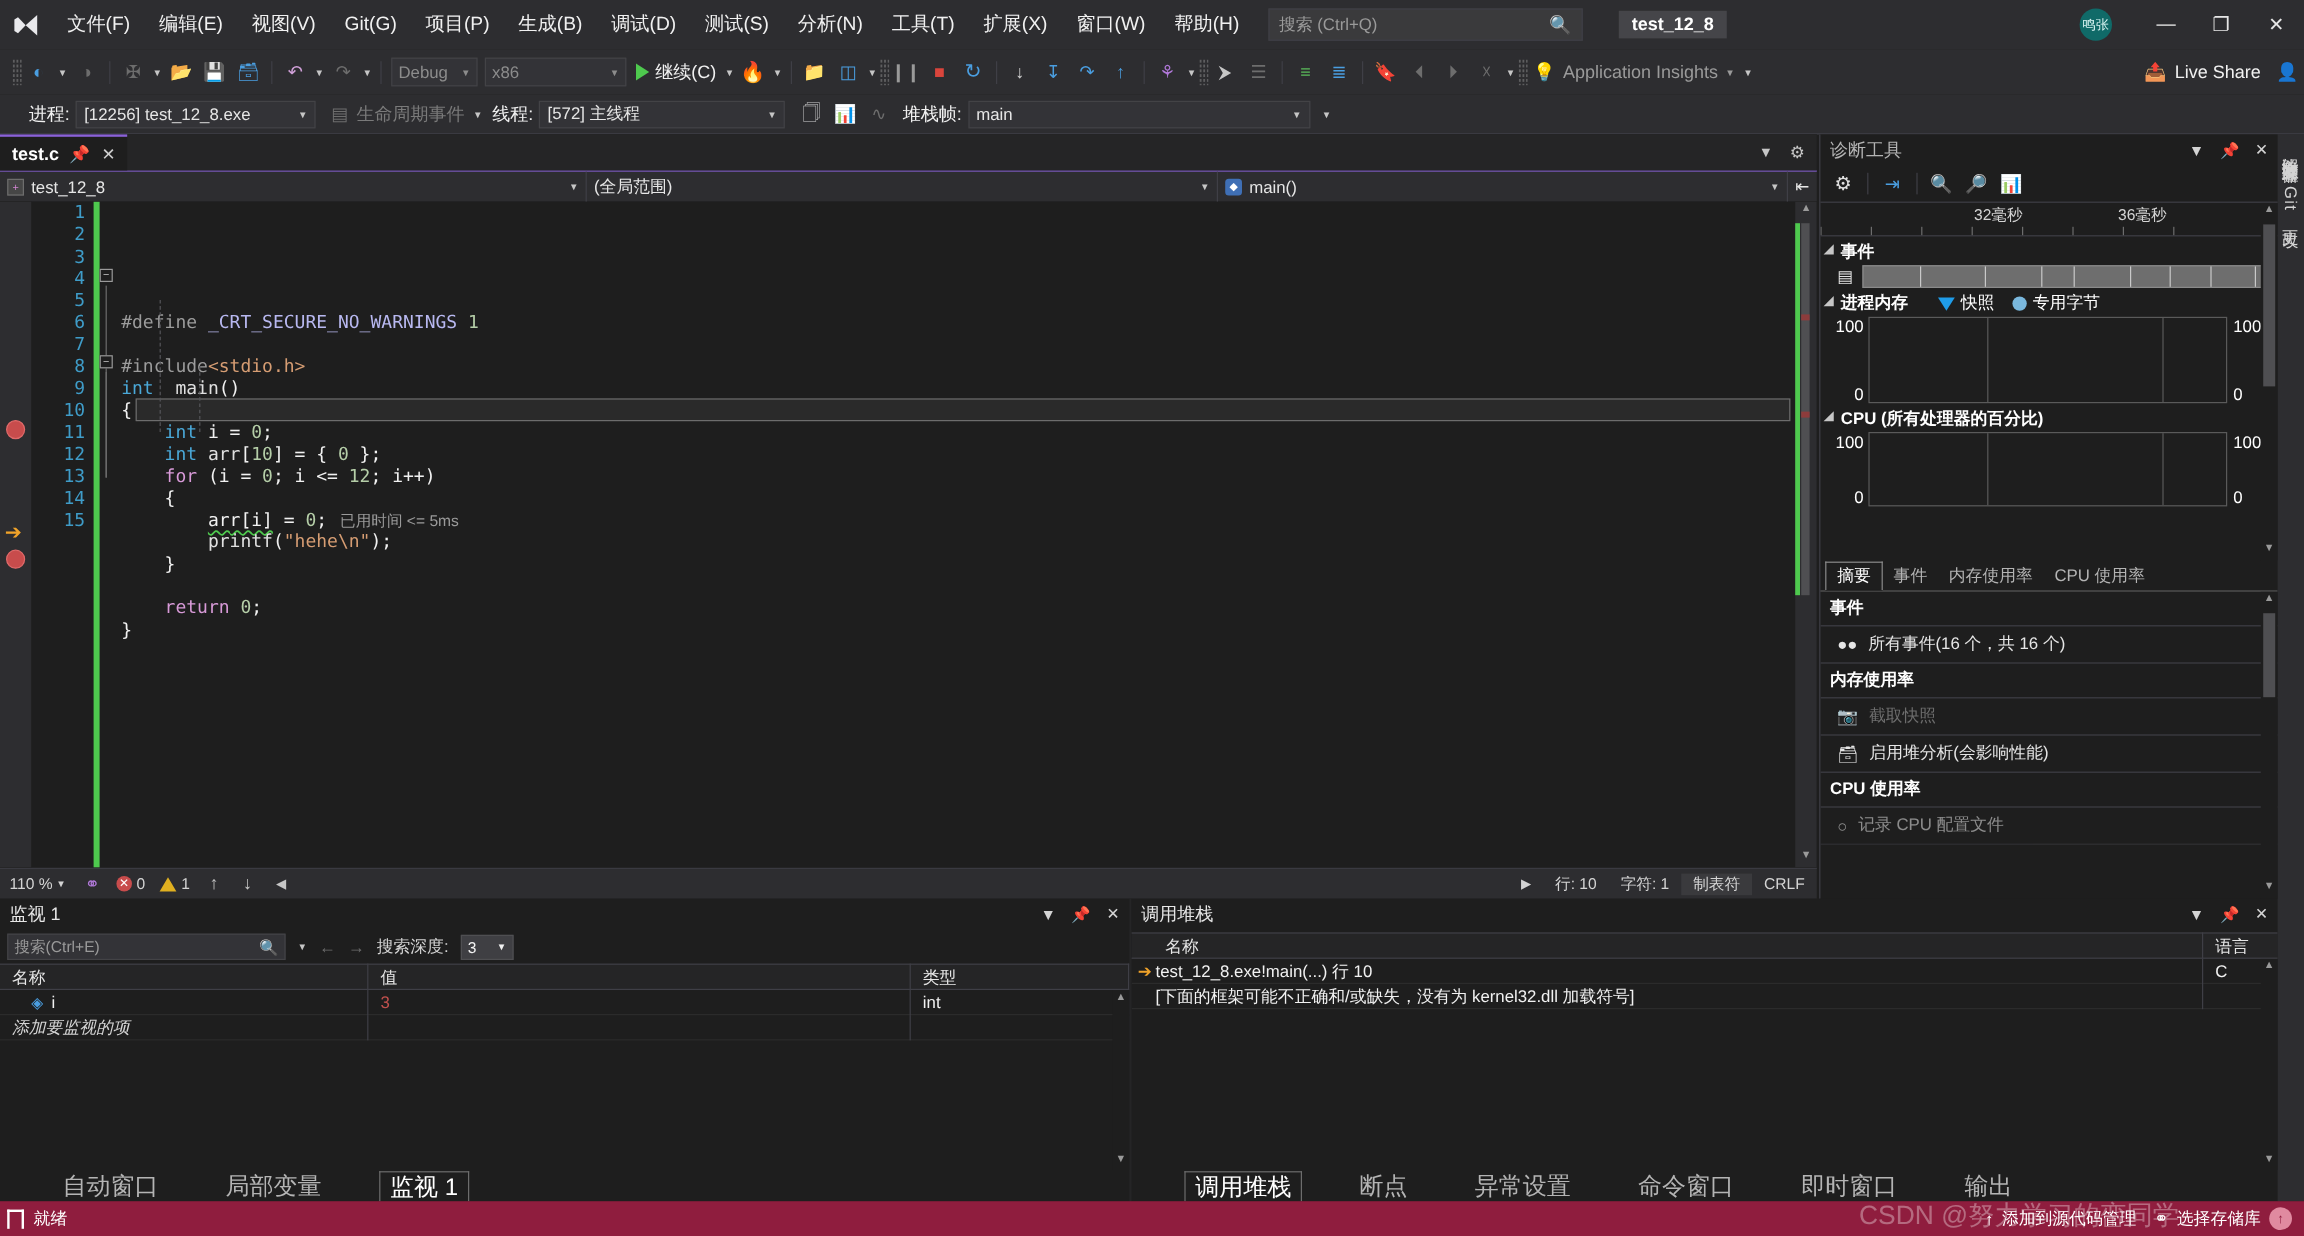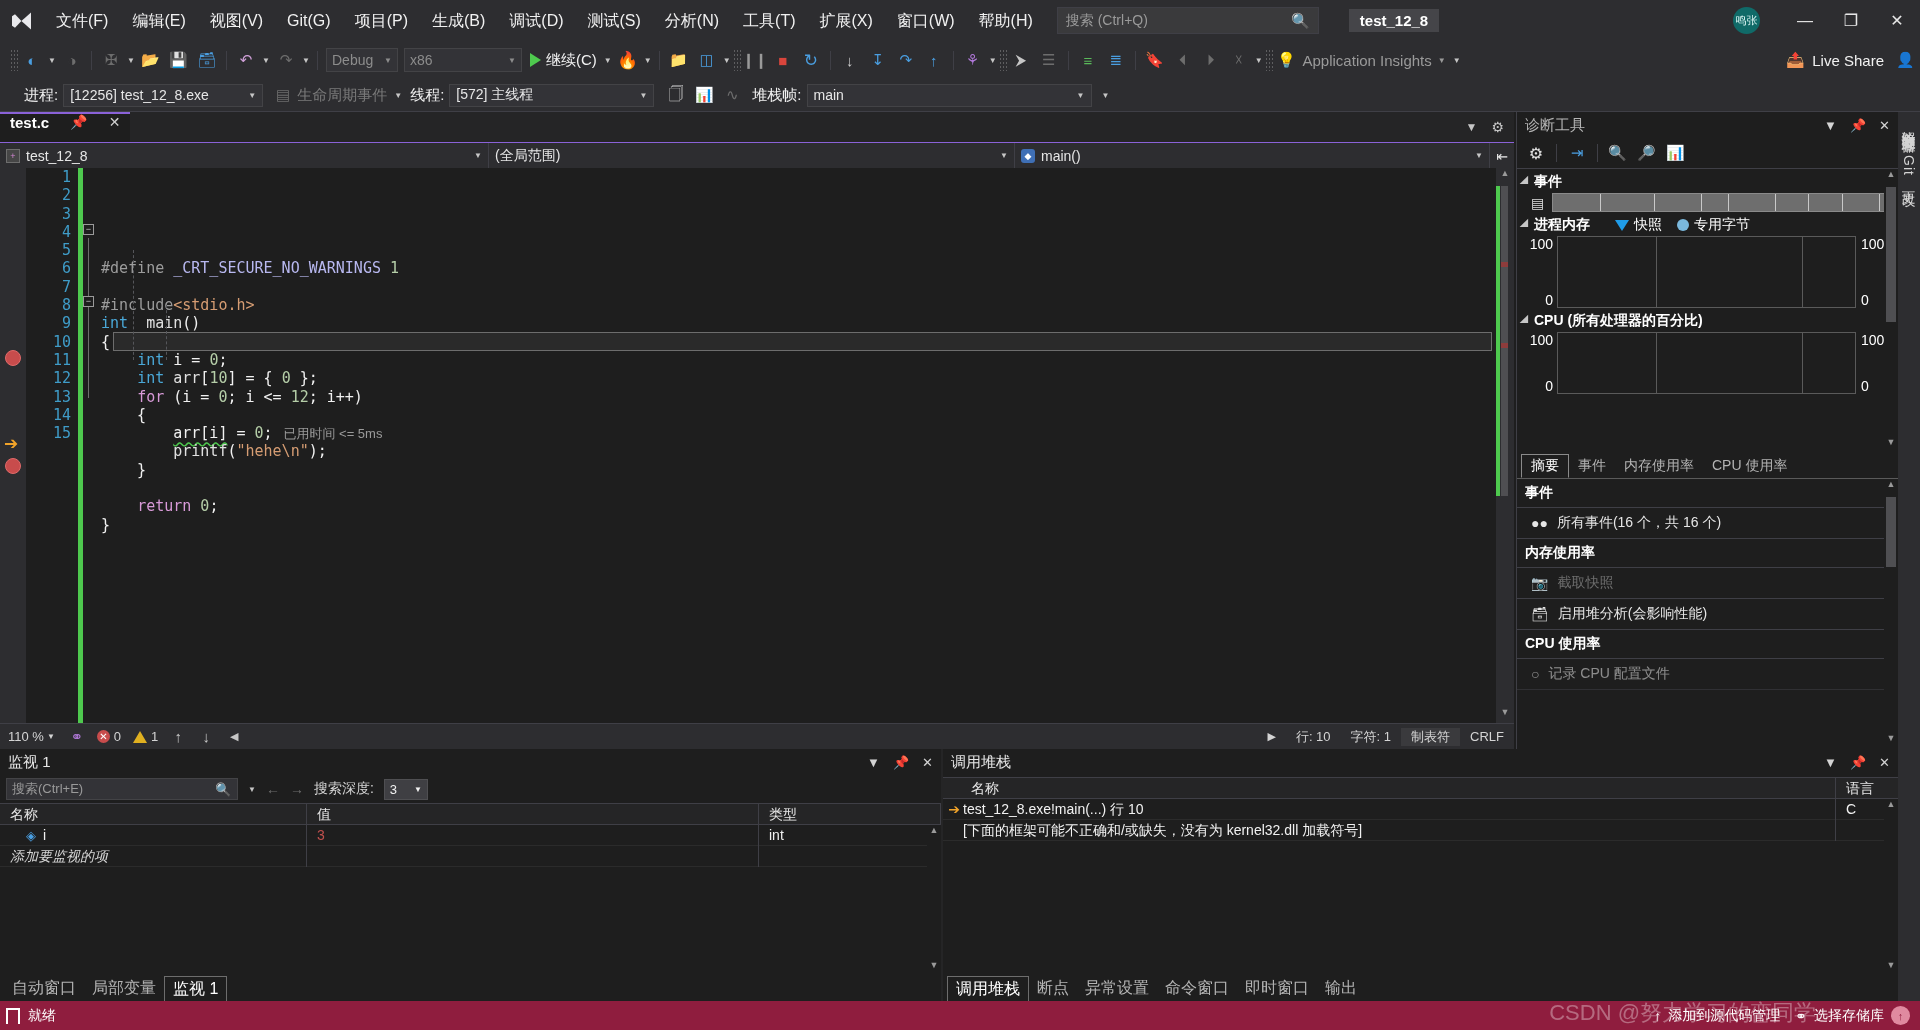--- a/index.html
+++ b/index.html
@@ -68,21 +68,21 @@
 
   
   .main{ flex:1 1 auto; display:flex; min-height:0; }
   .leftcol{ display:flex;flex-direction:column;flex:1 1 auto;min-width:0; }
   .upper{ display:flex; height:637px; flex:0 0 auto; }
 
   
   .editor-pane{ flex:1 1 auto; display:flex; flex-direction:column; min-width:0; background:#1e1e1e;}
   .tabstrip{ height:30px;background:#252526;display:flex;align-items:flex-end;position:relative;}
   .tab{
-    height:30px;display:flex;gap:21px;padding:0 10px;background:#1e1e1e;
+    height:30px;display:flex;align-items:center;gap:9px;padding:0 10px;background:#1e1e1e;
     border-top:2px solid #8a62d8;font-size:15px;color:#ffffff;font-weight:bold;
   }
   .tab .pin,.tab .x{font-weight:normal;font-size:14px;color:#cfcfcf;}
   .tabstrip-right{ margin-left:auto;display:flex;align-items:center;gap:14px;padding-right:10px;height:30px;color:#c6c6c6;font-size:12px;}
   .navbar{
     height:26px;background:#2d2d30;display:flex;align-items:center;border-top:1px solid #8a62d8;
     font-size:14px;color:#e6e6e6;
   }
   .navcell{ display:flex;align-items:center;height:26px;padding:0 6px;gap:6px;border-right:1px solid #3f3f46;}
   .navcell .ar{ margin-left:auto;font-size:8px;color:#c6c6c6;padding-left:8px;}
@@ -193,21 +193,21 @@
            border-bottom:1px solid #3f3f46;font-size:14px;color:#e6e6e6;}
   .gridhdr .c{padding-left:10px;border-right:1px solid #3f3f46;height:22px;line-height:22px;}
   .gridrow{height:21px;display:flex;align-items:center;font-size:14px;border-bottom:1px solid #2b2b2b;}
   .gridrow .c{padding-left:10px;border-right:1px solid #3f3f46;height:21px;line-height:21px;overflow:hidden;white-space:nowrap;}
   .val-red{color:#c0504d;}
   .ital{font-style:italic;color:#d4d4d4;}
   .gridbody{flex:1 1 auto;position:relative;overflow:hidden;}
   .gs{position:absolute;right:0;top:0;bottom:0;width:14px;background:#1e1e1e;}
   .gs-ar{position:absolute;left:0;right:0;height:15px;color:#9a9a9a;font-size:9px;text-align:center;}
   .wtabs{height:26px;display:flex;align-items:flex-end;padding-left:4px;flex:0 0 auto;}
-  .wtab{height:25px;display:flex;align-items:center;padding:0 8px;font-size:16px;color:#b4b4b4;}
+  .wtab{height:25px;display:flex;align-items:center;padding:0 8px;font-size:20px;color:#b4b4b4;margin-left:40px;}
   .wtab.sel{background:#1e1e1e;border:1px solid #6d6d6d;border-bottom:none;color:#ffffff;}
   .stack-arrow{color:#f0a32a;font-size:14px;width:18px;text-align:center;}
 
   
   .statusbar{height:29px;background:#8f1d3e;display:flex;align-items:center;padding:0 6px;flex:0 0 auto;
              font-size:14px;color:#ffffff;position:relative;}
   .sb-left{display:flex;align-items:center;gap:8px;}
   .sb-flag{width:14px;height:16px;border:2px solid #ffffff;border-bottom:none;position:relative;}
   .sb-right{margin-left:auto;display:flex;align-items:center;gap:7px;padding-right:4px;}
   .sb-pin{width:19px;height:19px;border-radius:50%;background:#e08aa0;color:#8f1d3e;display:flex;
@@ -474,20 +474,32 @@
             <span class="ic" style="font-size:16px;color:#e0e0e0">⚙</span>
             <span class="dsep"></span>
             <span class="ic" style="color:#4a9ee0;font-size:15px">⇥</span>
             <span class="dsep"></span>
             <span class="ic" style="color:#4a9ee0;font-size:15px">🔍</span>
             <span class="ic" style="color:#4a9ee0;font-size:15px">🔎</span>
             <span class="ic" style="color:#4a9ee0;font-size:15px">📊</span>
           </div>
 
           <div class="diag-body">
+            <div class="timeline-row">
+              <div class="tl-tick" style="left:0"></div>
+                <div class="tl-tick" style="left:42px"></div>
+              <div class="tl-tick" style="left:84px"></div>
+                <div class="tl-tick" style="left:126px"></div>
+              <div class="tl-tick" style="left:168px"></div>
+                <div class="tl-tick" style="left:210px"></div>
+              <div class="tl-tick" style="left:252px"></div>
+                <div class="tl-tick" style="left:294px"></div>
+              <div class="tl-lbl" style="left:128px">32毫秒</div>
+              <div class="tl-lbl" style="left:248px">36毫秒</div>
+            </div>
 
             <div class="sec-hdr">
               <span class="caret-dn"></span>
               <span>事件</span>
             </div>
             <div class="ev-row">
               <span style="font-size:14px;color:#e0e0e0">▤</span>
               <span class="ev-bar">
                 <i class="ev-seg" style="left:14%"></i>
                   <i class="ev-seg" style="left:30%"></i>

